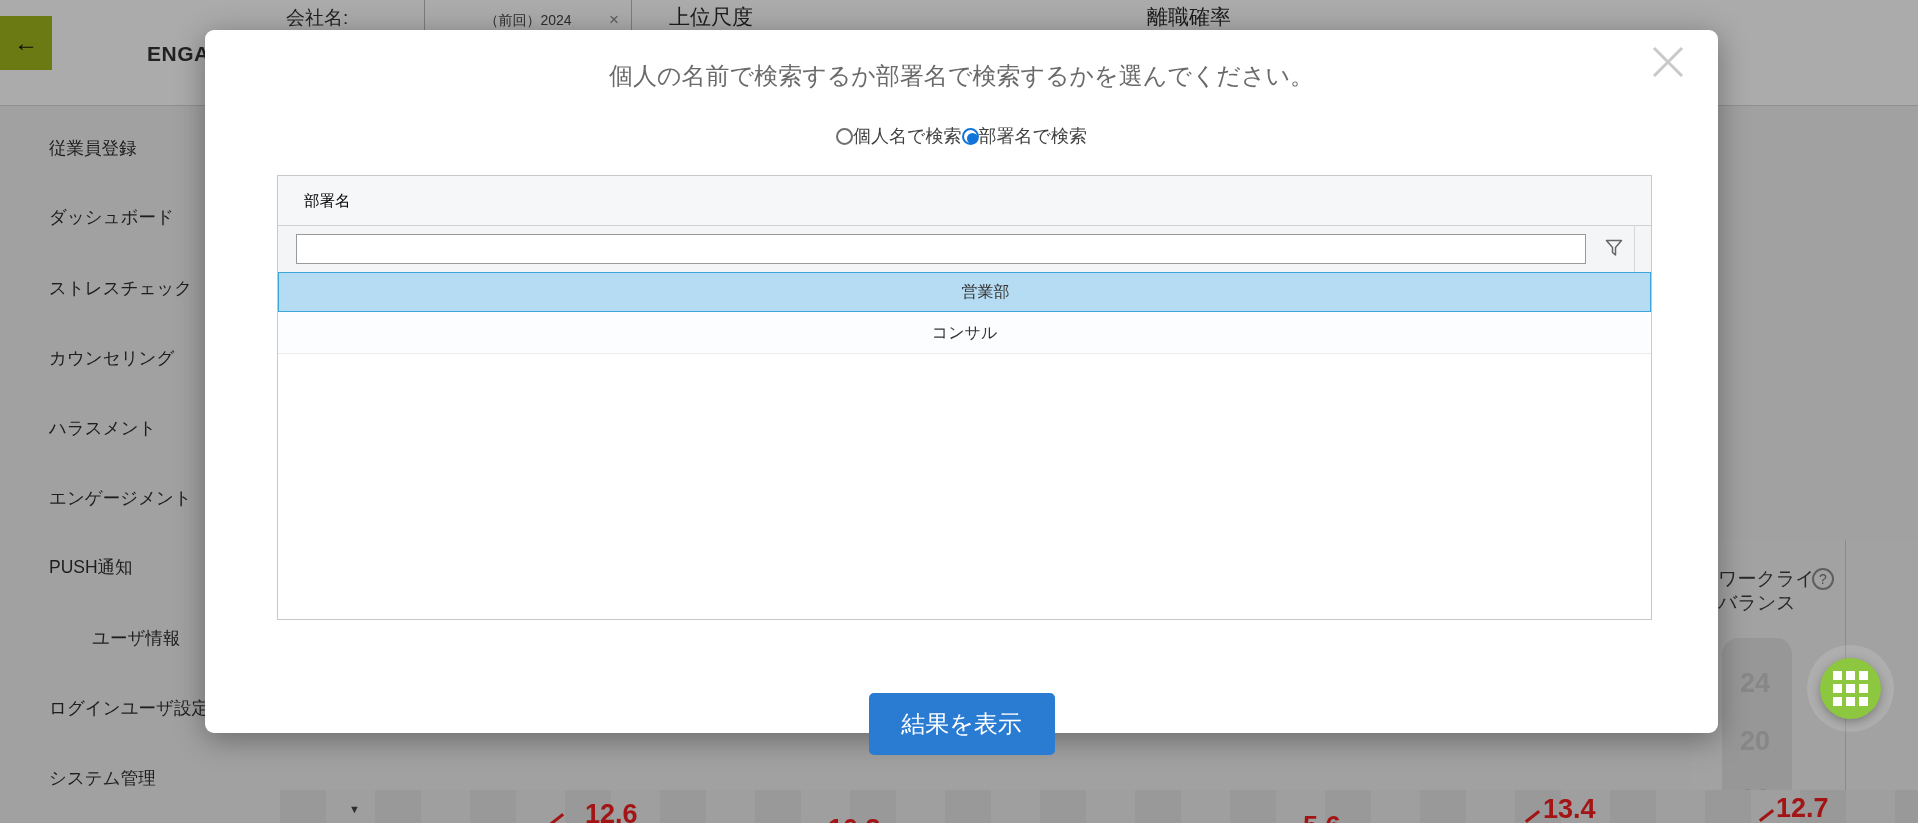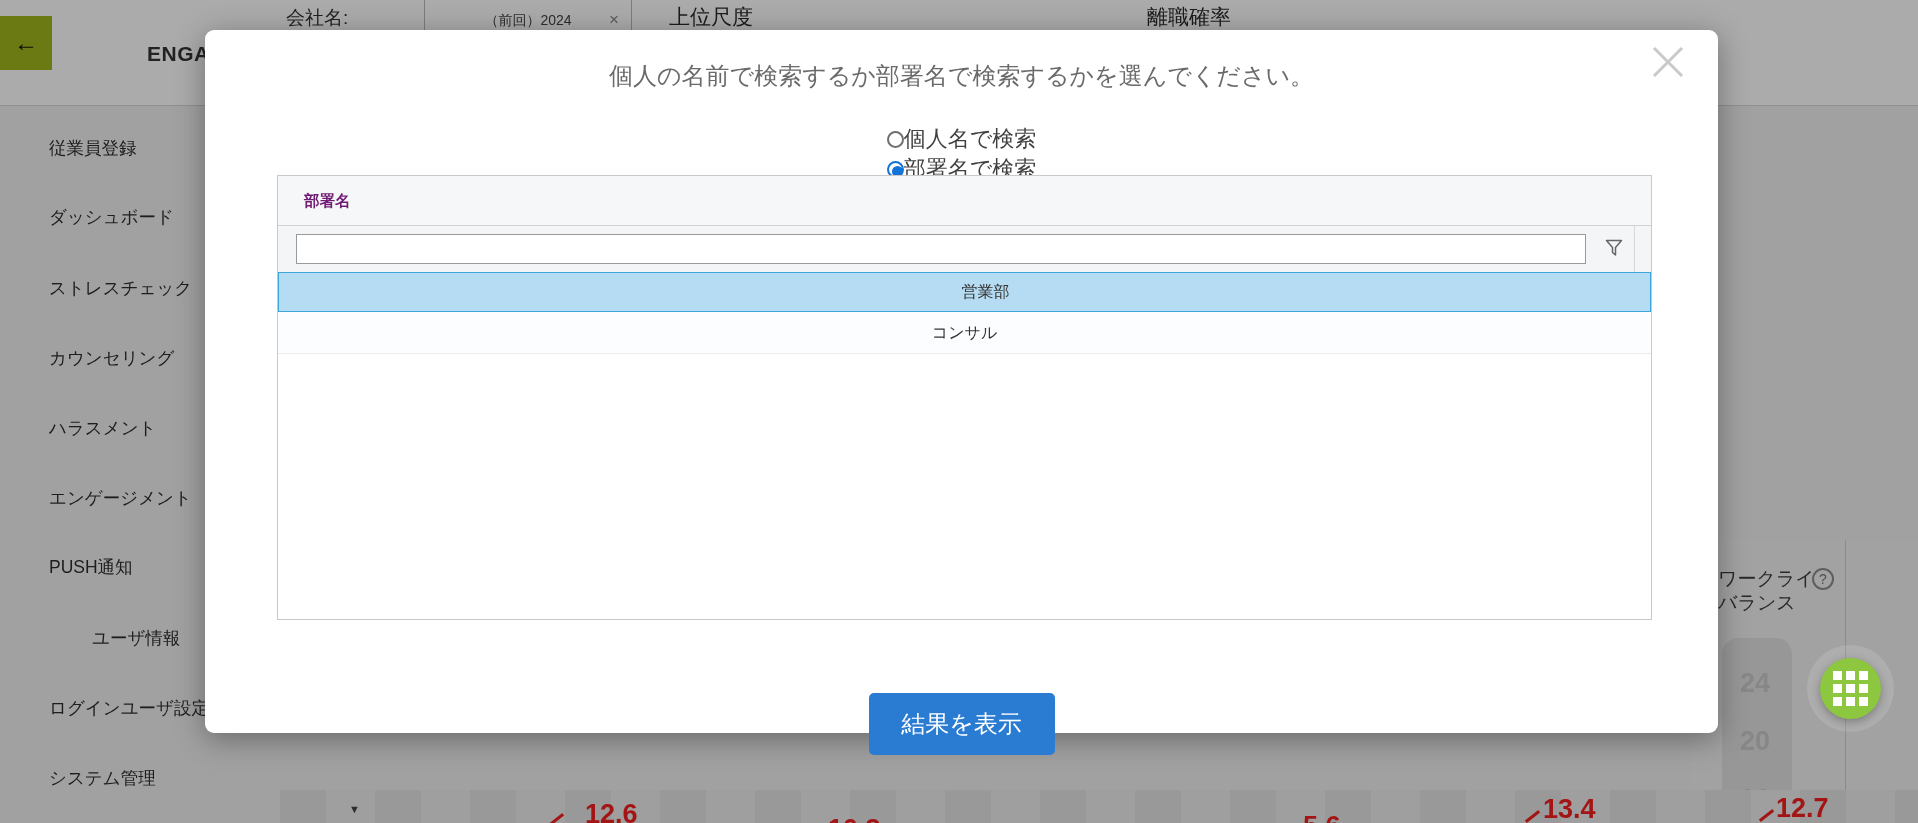--- a/index.html
+++ b/index.html
@@ -43,32 +43,32 @@
   #overlay { position:absolute; inset:0; background:rgba(0,0,0,0.33); }
 
   
   #modal { position:absolute; left:205px; top:30px; width:1513px; height:703px; background:#fff;
            border-radius:9px; box-shadow:0 6px 30px rgba(0,0,0,0.35); }
   .modal-close { position:absolute; right:30px; top:12px; width:40px; height:40px; cursor:pointer;
                  display:flex; align-items:center; justify-content:center; }
   .modal-title { position:absolute; left:0; top:30px; width:100%; text-align:center;
                  font-size:24px; color:#6a6a6a; }
   .radio-row { position:absolute; left:0; top:94px; width:100%; display:flex; justify-content:center;
-               align-items:center; font-size:22px; color:#404040;flex-direction:column; }
+               align-items:center; font-size:18px; color:#404040; }
   .radio-opt { display:flex; align-items:center; cursor:pointer; }
   .radio-circle { width:17px; height:17px; border-radius:50%; border:2px solid #6f6f6f; background:#fff;
                   display:inline-block; position:relative; }
   .radio-opt[data-selected="true"] .radio-circle { border-color:#1274d8; }
   .radio-opt[data-selected="true"] .radio-circle::after { content:""; position:absolute; left:3px; top:3px;
                   width:11px; height:11px; border-radius:50%; background:#1274d8; }
 
   .dept-table { position:absolute; left:72px; top:145px; width:1375px; height:445px;
                 border:1px solid #c9c9c9; background:#fff; }
   .tbl-header { height:50px; background:#f6f7f8; border-bottom:1px solid #d2d2d2;
-                font-size:15.5px; font-weight:700; color:#701a75; line-height:50px; padding-left:26px; }
+                font-size:15.5px; font-weight:400; color:#000000; line-height:50px; padding-left:26px; }
   .tbl-filter { position:relative; height:46px; background:#f4f5f6; }
   .filter-input { position:absolute; left:18px; top:8px; width:1290px; height:30px; border:1px solid #9a9a9a;
                   background:#fff; font-size:15px; padding:0 8px; outline:none; }
   .funnel { position:absolute; left:1326px; top:12px; }
   .filter-gutter { position:absolute; left:1356px; top:0; width:1px; height:46px; background:#d7d7d7; }
   .tbl-row { text-align:center; font-size:16px; color:#333; cursor:pointer; }
   .tbl-row[data-selected="true"] { height:40px; line-height:38px; background:#b5dcf2; border:1px solid #3ba6d9;padding-left:42px; }
   .tbl-row[data-selected="false"] { height:42px; line-height:42px; background:#fbfdfe; border-bottom:1px solid #ebebeb; }
 
   .btn-row { position:absolute; left:0; top:663px; width:100%; display:flex; justify-content:center; gap:24px; }

